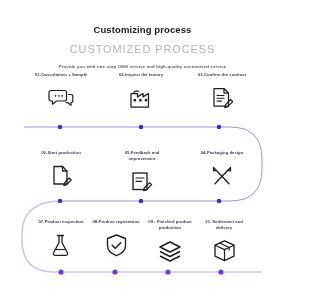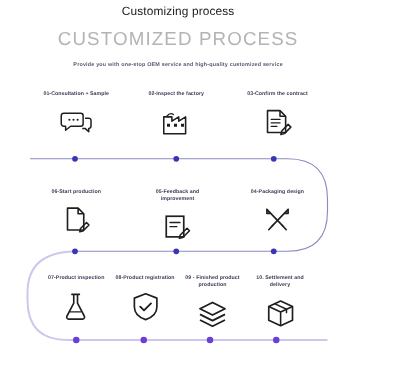--- a/index.html
+++ b/index.html
@@ -9,25 +9,25 @@
     font-family:"Liberation Sans", sans-serif;
     overflow:hidden;
     position:relative;
     -webkit-font-smoothing:antialiased;
   }
   #root{position:relative;width:285px;height:300px;}
 
   
   .header{position:absolute;left:0;top:0;width:285px;text-align:center;}
   .title-main{
-    font-size:9.5px;font-weight:normal;color:#1b1b1b;
-    letter-spacing:0.1px;margin-top:4px;
+    font-size:9.5px;font-weight:bold;color:#1b1b1b;
+    letter-spacing:0.1px;margin-top:24px;
   }
   .title-sub{
-    font-size:15px;color:#b4b4b4;font-weight:400;
+    font-size:11px;color:#b4b4b4;font-weight:400;
     letter-spacing:0.9px;margin-top:8px;
   }
   .tagline{
     font-size:4.3px;font-weight:bold;color:#5a5a73;
     letter-spacing:0.16px;margin-top:9px;
   }
 
   
   .path-svg{position:absolute;left:0;top:0;width:285px;height:300px;pointer-events:none;}
 

